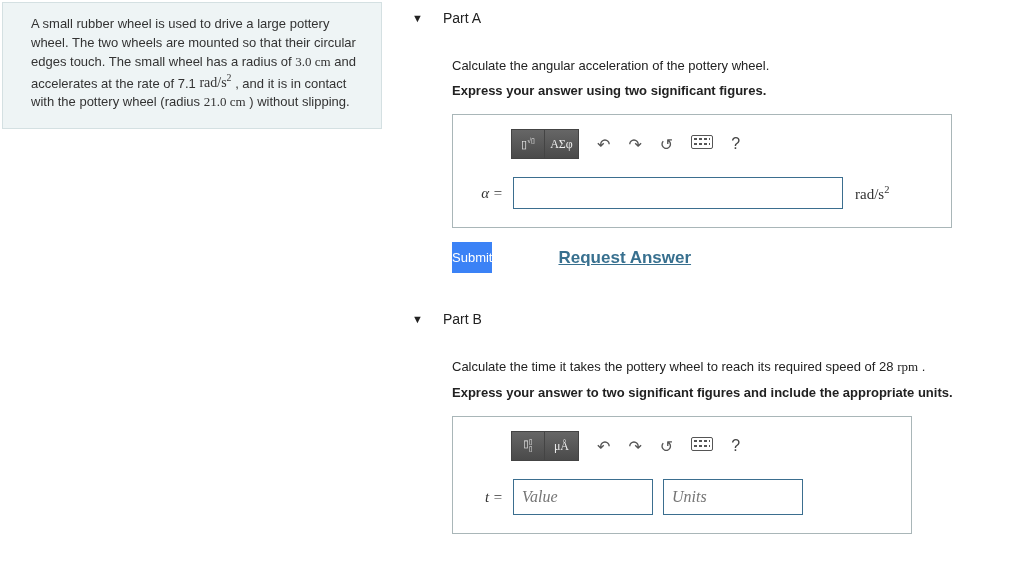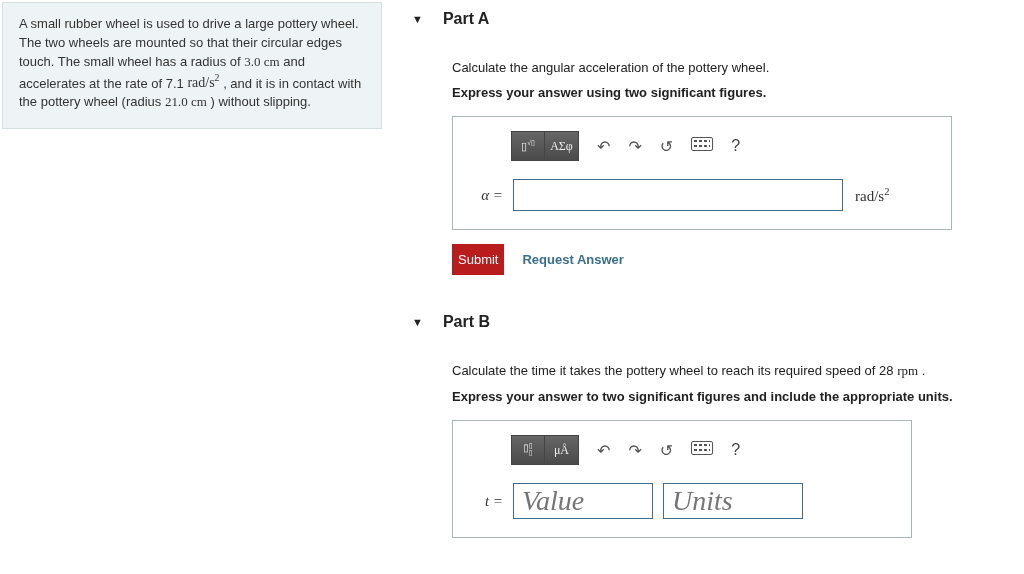--- a/index.html
+++ b/index.html
@@ -8,21 +8,21 @@
     font-size: 13px;
     color: #222;
     background: #fff;
     width: 1024px;
     height: 574px;
     position: relative;
   }
   .layout { display: flex; }
   .problem-statement {
     width: 380px;
-    padding: 12px 16px 16px 16px;
+    padding: 12px 16px 16px 28px;
     background: #eef4f5;
     border: 1px solid #d4e0e2;
     margin: 2px 0 8px 2px;
     line-height: 1.45;
     color: #333;
     height: fit-content;
   }
   .problem-statement .radius-small,
   .problem-statement .rate,
   .problem-statement .rate-unit,
@@ -42,22 +42,22 @@
     display: flex;
     align-items: center;
     padding: 8px 0 20px 0;
   }
   .part-header .caret {
     margin-right: 20px;
     color: #222;
     font-size: 11px;
   }
   .part-header .title {
-    font-weight: bold;
-    font-size: 16px;
+    font-weight: normal;
+    font-size: 14px;
   }
   .part-body {
     padding-left: 40px;
   }
   .prompt { margin-bottom: 10px; margin-top: 12px; }
   .instruct { font-weight: bold; margin-bottom: 16px; }
   .answer-box {
     border: 1px solid #a9b6b8;
     background: #fff;
     padding: 14px 18px 18px 18px;
@@ -122,44 +122,46 @@
     font-size: 15px;
     color: #333;
     margin-left: 2px;
   }
   .value-input, .units-input {
     border: 1px solid #3b6e8f;
     height: 36px;
     padding: 4px 8px;
     font-family: "Times New Roman", serif;
     font-style: italic;
-    font-size: 28px;
+    font-size: 16px;
     color: #8a9499;
     background: #fff;
   }
   .value-input { width: 140px; }
   .units-input { width: 140px; }
   .actions {
     display: flex;
     align-items: center;
     gap: 18px;
   }
   .submit-btn {
-    background: #b91c1c;
+    background: #3b82f6;
     color: #fff;
     border: none;
-    padding: 8px 6px;
+    padding: 8px 0;
     font-size: 13px;
     cursor: pointer;
   }
   .request-link {
     color: #38708f;
     font-weight: bold;
-    font-size: 13px;
+    text-decoration: underline;
+    font-size: 17px;
     cursor: pointer;
+    margin-left: 48px;
   }
   .serif { font-family: "Times New Roman", serif; }
   sup { font-size: 0.7em; }
   .kbd-icon {
     display:inline-block; width:22px; height:14px; border:1px solid #555; border-radius:2px; position:relative;
   }
   .kbd-icon::before{
     content:""; position:absolute; inset:2px; background:
       linear-gradient(#555,#555) 0 0/3px 2px no-repeat,
       linear-gradient(#555,#555) 5px 0/3px 2px no-repeat,

